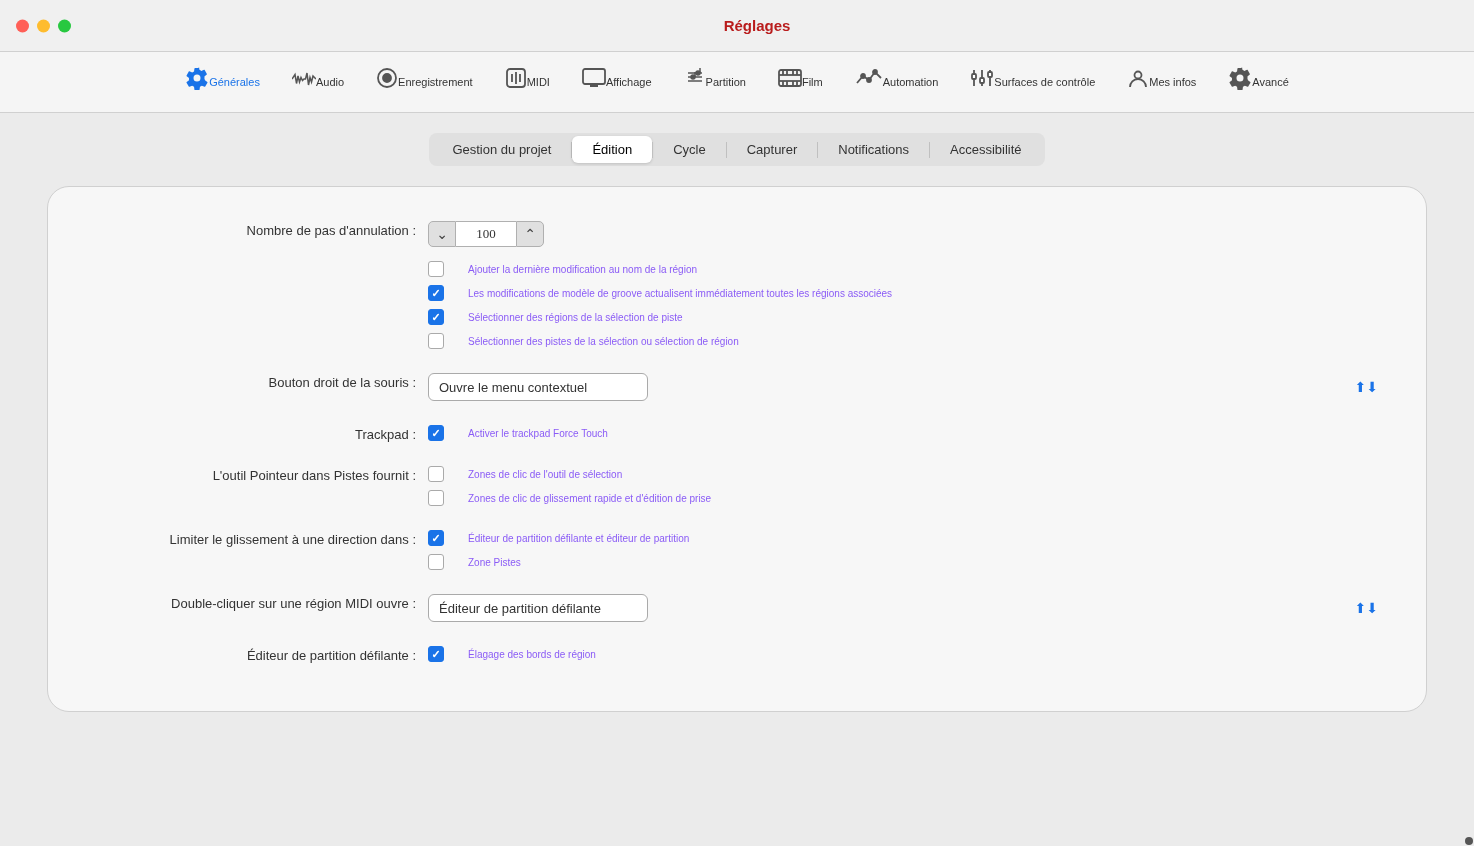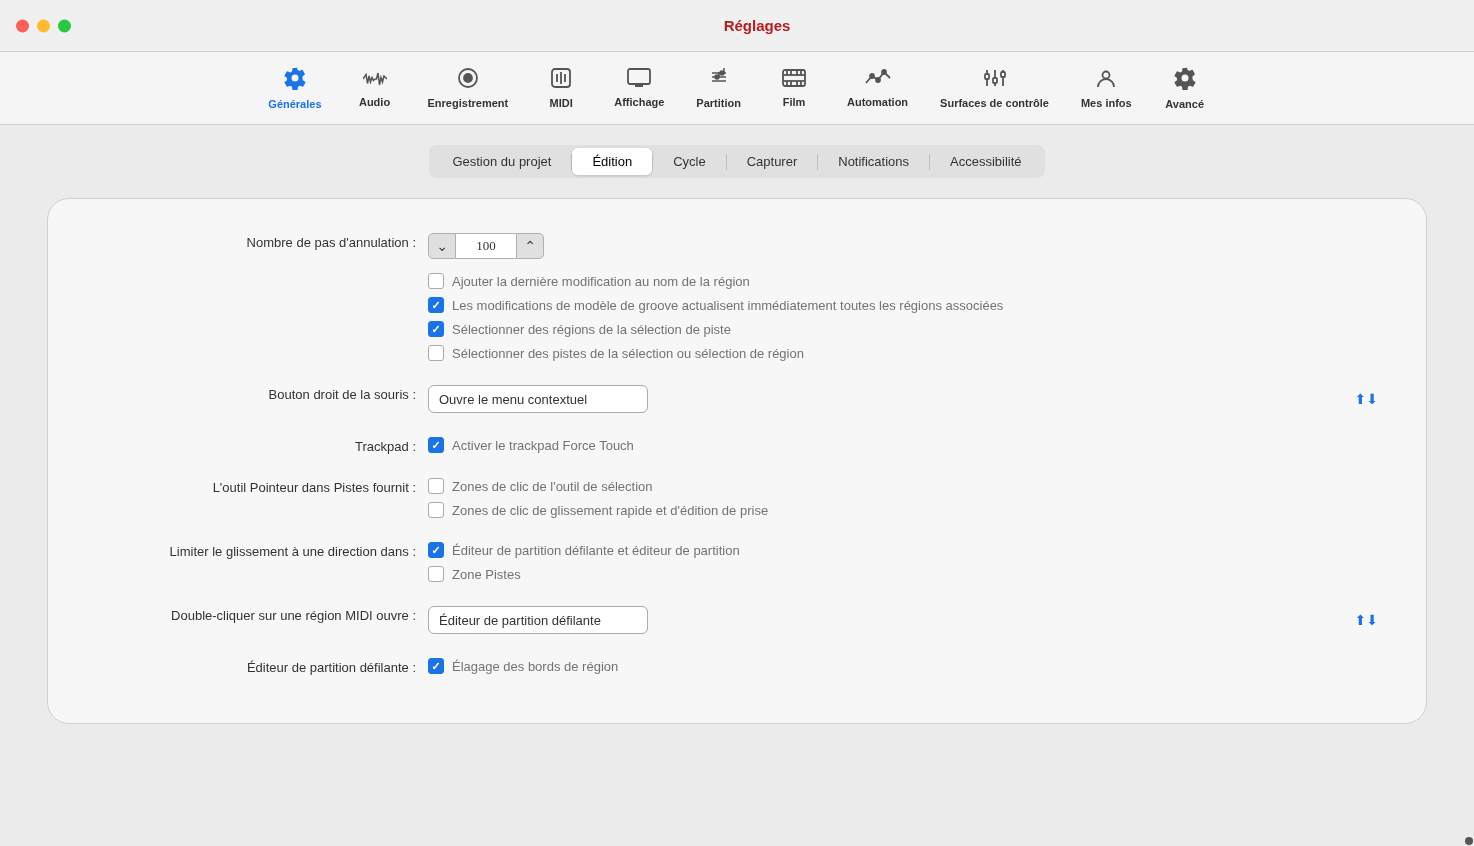--- a/index.html
+++ b/index.html
@@ -56,28 +56,26 @@
       background: #f5f5f5;
       border-bottom: 1px solid #d0d0d0;
       display: flex;
       align-items: center;
       justify-content: center;
       padding: 8px 20px;
       gap: 4px;
     }
     .toolbar-item {
       display: flex;
-      flex-direction: column;
       align-items: center;
       justify-content: center;
       padding: 6px 14px;
       border-radius: 8px;
       cursor: pointer;
       min-width: 70px;
-      font-weight: bold;
     }
     .toolbar-item.active {
       color: #1a73e8;
     }
     .toolbar-item .icon {
       font-size: 22px;
       margin-bottom: 2px;
       color: #555;
     }
     .toolbar-item.active .icon {
@@ -205,23 +203,23 @@
       display: flex;
       align-items: center;
       justify-content: center;
       font-family: Liberation Serif, serif;
     }
 
     
     .checkbox-row {
       display: flex;
       align-items: center;
-      gap: 8px;
-      font-size: 13px;
-      color: #737373;
+      gap: 24px;
+      font-size: 10px;
+      color: #8b5cf6;
     }
     .checkbox {
       width: 16px;
       height: 16px;
       border-radius: 3px;
       border: 1px solid #aaa;
       background: #fff;
       display: flex;
       align-items: center;
       justify-content: center;

